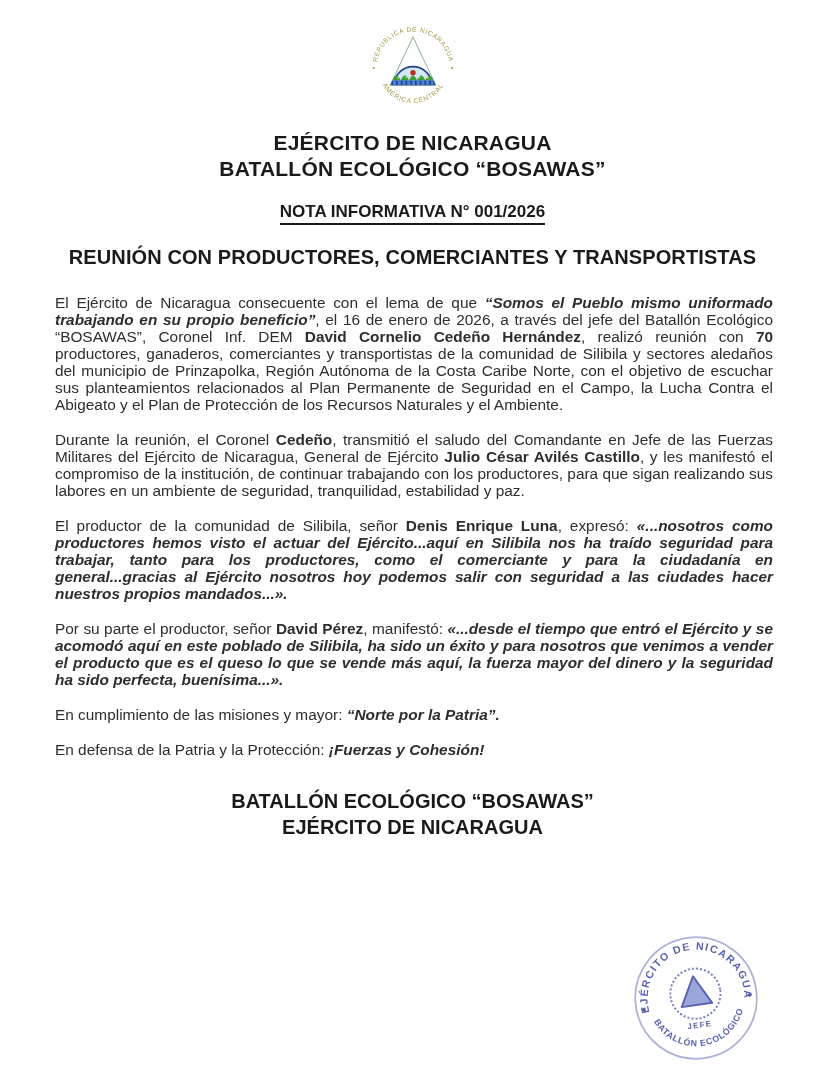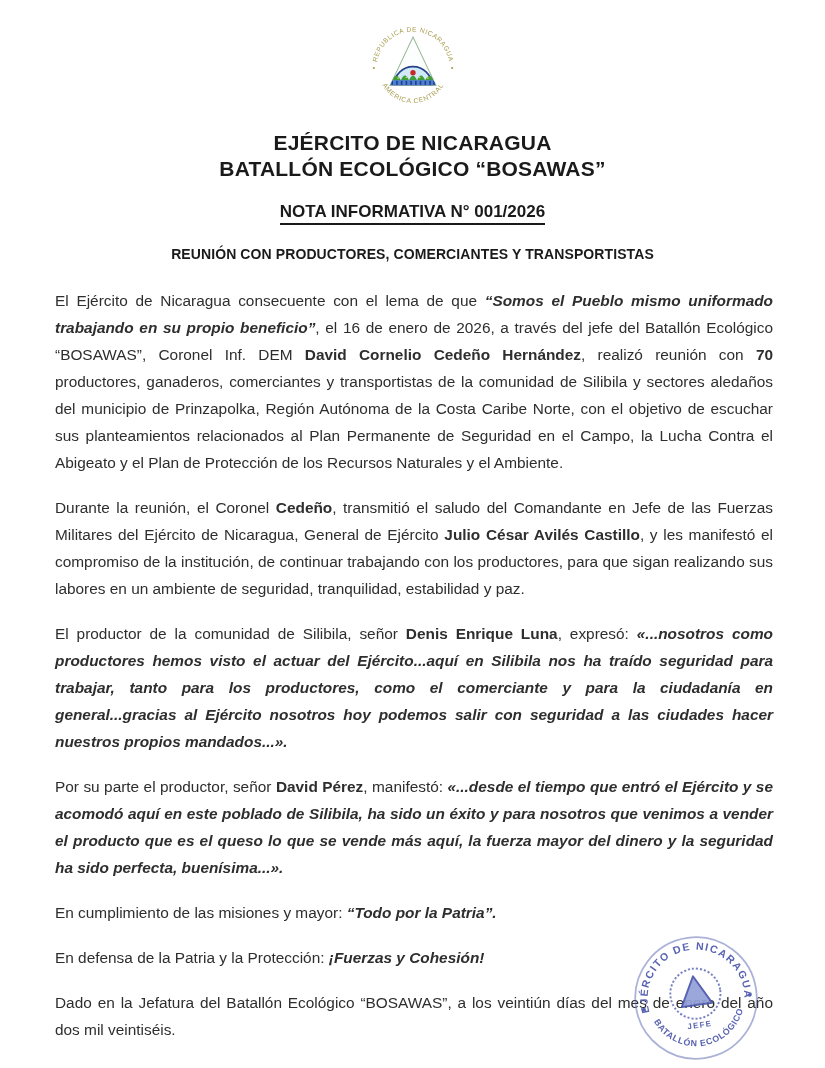--- a/index.html
+++ b/index.html
@@ -6,23 +6,23 @@
   .page{
     width:825px;height:1068px;margin:0 auto;position:relative;overflow:hidden;
     background:#ffffff;color:#2e2e2e;
     font-family:"Liberation Sans","DejaVu Sans",sans-serif;
   }
   .emblem{display:block;width:108px;height:108px;margin:14px auto 0;}
   .org-title{margin-top:8px;text-align:center;font-size:21px;font-weight:bold;
     line-height:26px;color:#1a1a1a;letter-spacing:.2px;}
   .doc-title{margin-top:20px;text-align:center;font-size:17px;font-weight:bold;color:#1a1a1a;}
   .doc-title span{border-bottom:2px solid #1a1a1a;padding-bottom:2px;}
-  .subject{margin-top:24px;text-align:center;font-size:14px;font-weight:bold;
+  .subject{margin-top:24px;text-align:center;font-size:20px;font-weight:bold;
     color:#1a1a1a;letter-spacing:.1px;}
-  .content{margin:25px 52px 0 55px;font-size:15.4px;line-height:27px;text-align:justify;}
+  .content{margin:25px 52px 0 55px;font-size:15.4px;line-height:17px;text-align:justify;}
   .content p{margin:0 0 18px;}
   .run-n{font-weight:normal;}
   .run-b{font-weight:bold;}
   .run-bi{font-weight:bold;font-style:italic;}
   .signature{margin-top:30px;text-align:center;font-size:20px;font-weight:bold;
     line-height:26px;color:#1a1a1a;}
   .stamp-wrap{position:absolute;left:630px;top:932px;width:132px;height:132px;
     transform:rotate(-8deg);opacity:.92;}
   .stamp-wrap svg{width:100%;height:100%;}
 </style>
@@ -81,23 +81,22 @@
     <span>NOTA INFORMATIVA N° 001/2026</span>
   </div>
 
   <div class="subject">REUNIÓN CON PRODUCTORES, COMERCIANTES Y TRANSPORTISTAS</div>
 
   <div class="content">
     <p><span class="run-n">El Ejército de Nicaragua consecuente con el lema de que </span><span class="run-bi">“Somos el Pueblo mismo uniformado trabajando en su propio beneficio”</span><span class="run-n">, el 16 de enero de 2026, a través del jefe del Batallón Ecológico “BOSAWAS”, Coronel Inf. DEM </span><span class="run-b">David Cornelio Cedeño Hernández</span><span class="run-n">, realizó reunión con </span><span class="run-b">70</span><span class="run-n"> productores, ganaderos, comerciantes y transportistas de la comunidad de Silibila y sectores aledaños del municipio de Prinzapolka, Región Autónoma de la Costa Caribe Norte, con el objetivo de escuchar sus planteamientos relacionados al Plan Permanente de Seguridad en el Campo, la Lucha Contra el Abigeato y el Plan de Protección de los Recursos Naturales y el Ambiente.</span></p>
     <p><span class="run-n">Durante la reunión, el Coronel </span><span class="run-b">Cedeño</span><span class="run-n">, transmitió el saludo del Comandante en Jefe de las Fuerzas Militares del Ejército de Nicaragua, General de Ejército </span><span class="run-b">Julio César Avilés Castillo</span><span class="run-n">, y les manifestó el compromiso de la institución, de continuar trabajando con los productores, para que sigan realizando sus labores en un ambiente de seguridad, tranquilidad, estabilidad y paz.</span></p>
     <p><span class="run-n">El productor de la comunidad de Silibila, señor </span><span class="run-b">Denis Enrique Luna</span><span class="run-n">, expresó: </span><span class="run-bi">«...nosotros como productores hemos visto el actuar del Ejército...aquí en Silibila nos ha traído seguridad para trabajar, tanto para los productores, como el comerciante y para la ciudadanía en general...gracias al Ejército nosotros hoy podemos salir con seguridad a las ciudades hacer nuestros propios mandados...».</span></p>
     <p><span class="run-n">Por su parte el productor, señor </span><span class="run-b">David Pérez</span><span class="run-n">, manifestó: </span><span class="run-bi">«...desde el tiempo que entró el Ejército y se acomodó aquí en este poblado de Silibila, ha sido un éxito y para nosotros que venimos a vender el producto que es el queso lo que se vende más aquí, la fuerza mayor del dinero y la seguridad ha sido perfecta, buenísima...».</span></p>
-    <p><span class="run-n">En cumplimiento de las misiones y mayor: </span><span class="run-bi">“Todo por la Patria”.</span></p>
+    <p><span class="run-n">En cumplimiento de las misiones y mayor: </span><span class="run-bi">“Norte por la Patria”.</span></p>
     <p><span class="run-n">En defensa de la Patria y la Protección: </span><span class="run-bi">¡Fuerzas y Cohesión!</span></p>
-    <p><span class="run-n">Dado en la Jefatura del Batallón Ecológico “BOSAWAS”, a los veintiún días del mes de enero del año dos mil veintiséis.</span></p>
   </div>
 
   <div class="signature">
     <div>BATALLÓN ECOLÓGICO “BOSAWAS”</div>
     <div>EJÉRCITO DE NICARAGUA</div>
   </div>
 
   <div class="stamp-wrap">
     <svg viewBox="0 0 150 150">
       <defs>

